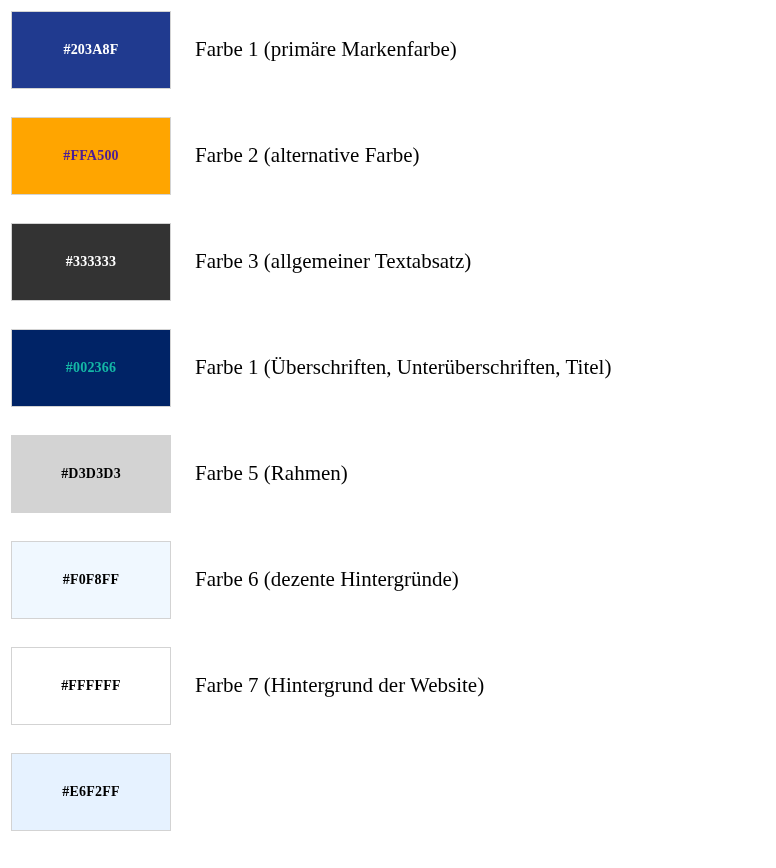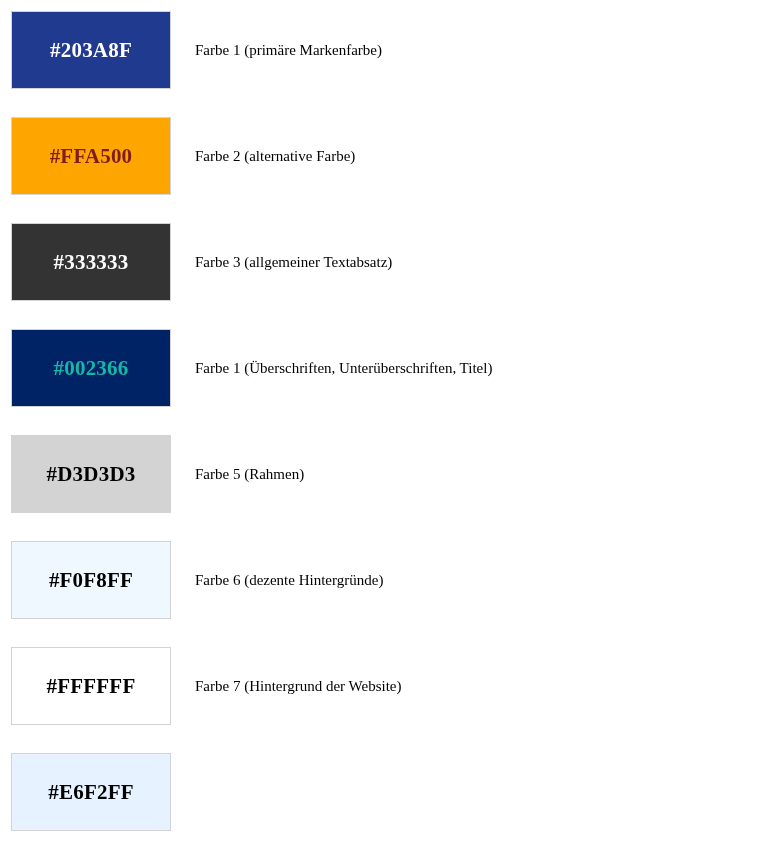--- a/index.html
+++ b/index.html
@@ -27,44 +27,44 @@
     height: 78px;
     box-sizing: border-box;
     border: 1px solid #D3D3D3;
     display: flex;
     align-items: center;
     justify-content: center;
     flex: 0 0 auto;
   }
   .hex-code {
     font-weight: bold;
-    font-size: 21px;
+    font-size: 14px;
     letter-spacing: 0.2px;
   }
   .color-description {
     margin-left: 24px;
-    font-size: 15px;
+    font-size: 21px;
     line-height: 1.2;
     white-space: nowrap;
   }
 </style>
 </head>
 <body style="background: rgb(255, 255, 255);">
 
 <div class="palette" id="palette">
   <div class="palette-row">
     <div class="swatch" style="background: rgb(32, 58, 143); border-color: rgb(211, 211, 211);">
       <span class="hex-code" style="color: rgb(255, 255, 255);">#203A8F</span>
     </div>
     <div class="color-description">Farbe 1 (primäre Markenfarbe)</div>
   </div>
 
   <div class="palette-row">
     <div class="swatch" style="background: rgb(255, 165, 0); border-color: rgb(211, 211, 211);">
-      <span class="hex-code" style="color: #7f1d1d;">#FFA500</span>
+      <span class="hex-code" style="color: #4c1d95;">#FFA500</span>
     </div>
     <div class="color-description">Farbe 2 (alternative Farbe)</div>
   </div>
 
   <div class="palette-row">
     <div class="swatch" style="background: rgb(51, 51, 51); border-color: rgb(211, 211, 211);">
       <span class="hex-code" style="color: rgb(255, 255, 255);">#333333</span>
     </div>
     <div class="color-description">Farbe 3 (allgemeiner Textabsatz)</div>
   </div>

